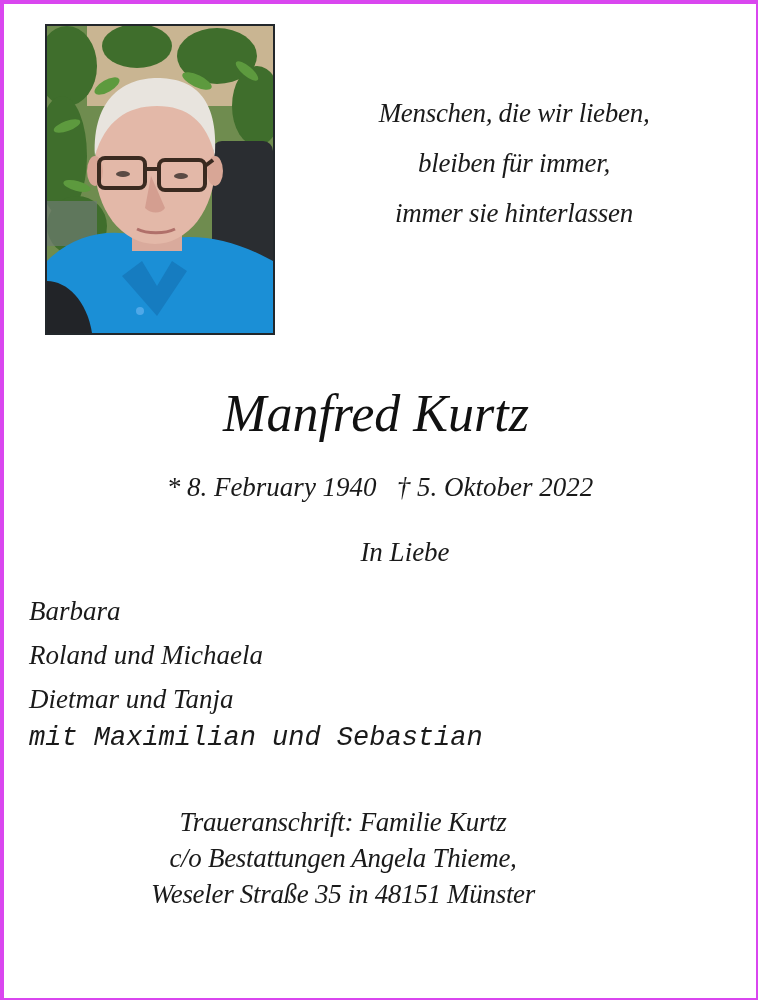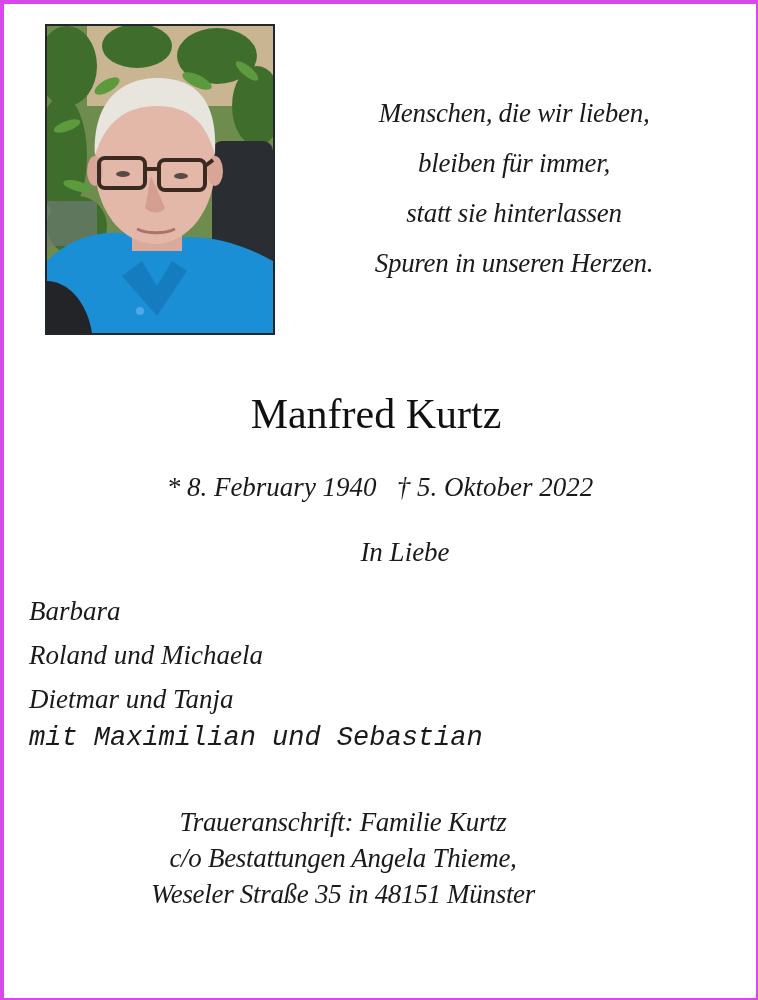--- a/index.html
+++ b/index.html
@@ -19,23 +19,23 @@
     }
     .photo svg { display: block; width: 100%; height: 100%; }
     .poem {
       position: absolute; left: 320px; top: 84px; width: 380px;
       text-align: center; font-size: 25px; line-height: 50px;
       letter-spacing: -0.3px;
     }
     .poem div { white-space: nowrap; }
     .name {
       position: absolute; left: 0; top: 370px; width: 744px;
-      text-align: center; font-size: 42px; line-height: 80px;
+      text-align: center; font-size: 52px; line-height: 80px;
       font-family: "Liberation Serif", "DejaVu Serif", serif;
-      color: #111;
+      font-style: italic; color: #111;
     }
     .dates {
       position: absolute; left: 0; top: 465px; width: 752px;
       text-align: center; font-size: 27px; line-height: 36px;
       font-family: "Liberation Serif", "DejaVu Serif", serif;
       font-style: italic; color: #1a1a1a; white-space: pre;
     }
     .inliebe {
       position: absolute; left: 0; top: 530px; width: 752px;
       text-align: center; font-size: 25px; line-height: 36px;
@@ -124,22 +124,21 @@
 
       <path d="M104 150 L98 182 C104 188, 114 188, 118 182 Z" fill="#d49e90"></path>
 
       <path d="M90 203 C100 208, 118 208, 128 203" stroke="#b0706a" stroke-width="3" fill="none"></path>
     </svg>
   </div>
 
   <div class="poem">
     <div>Menschen, die wir lieben,</div>
     <div>bleiben für immer,</div>
-    <div>statt sie hinterlassen</div>
-    <div>Spuren in unseren Herzen.</div>
+    <div>immer sie hinterlassen</div>
   </div>
 
   <div class="name">Manfred Kurtz</div>
 
   <div class="dates">* 8. February 1940   † 5. Oktober 2022</div>
 
   <div class="inliebe">In Liebe</div>
 
   <div class="family">
     <div class="l1">Barbara</div>

